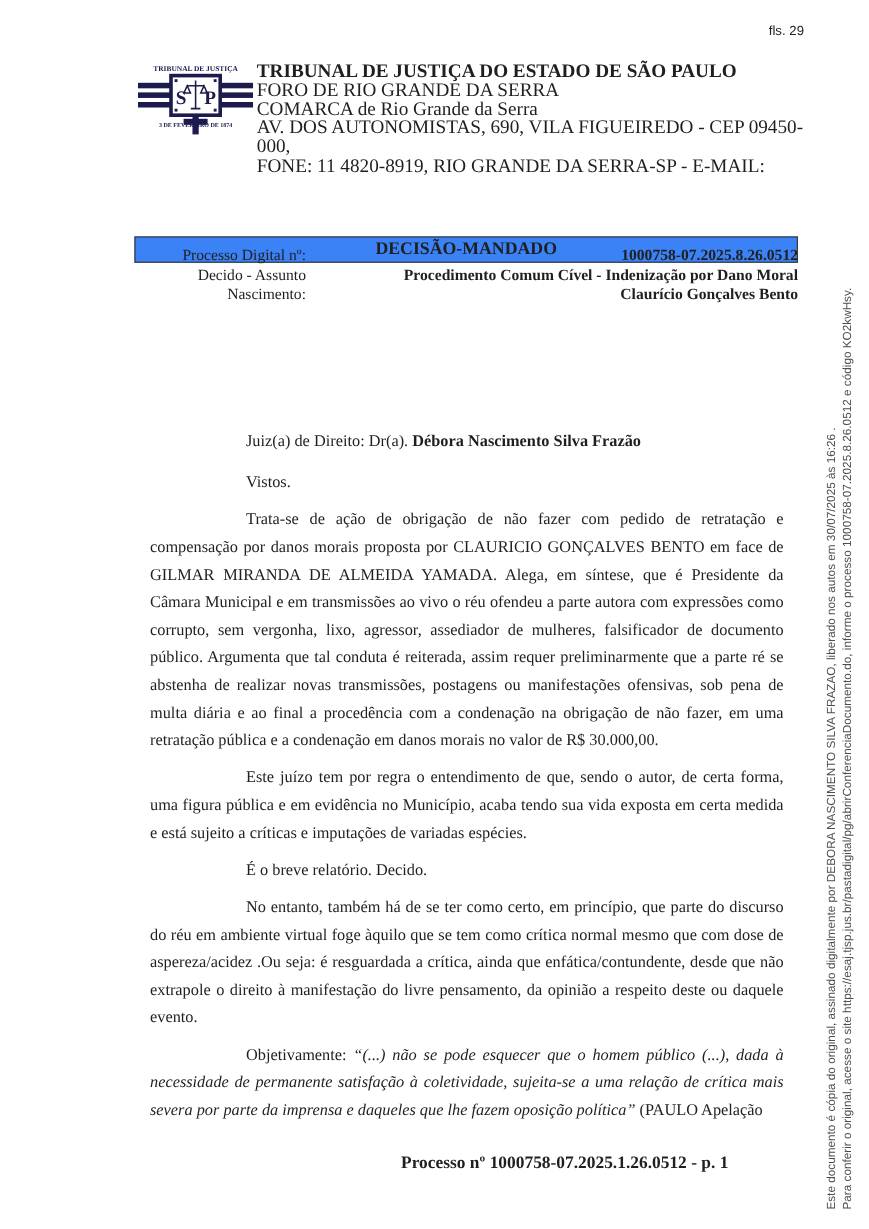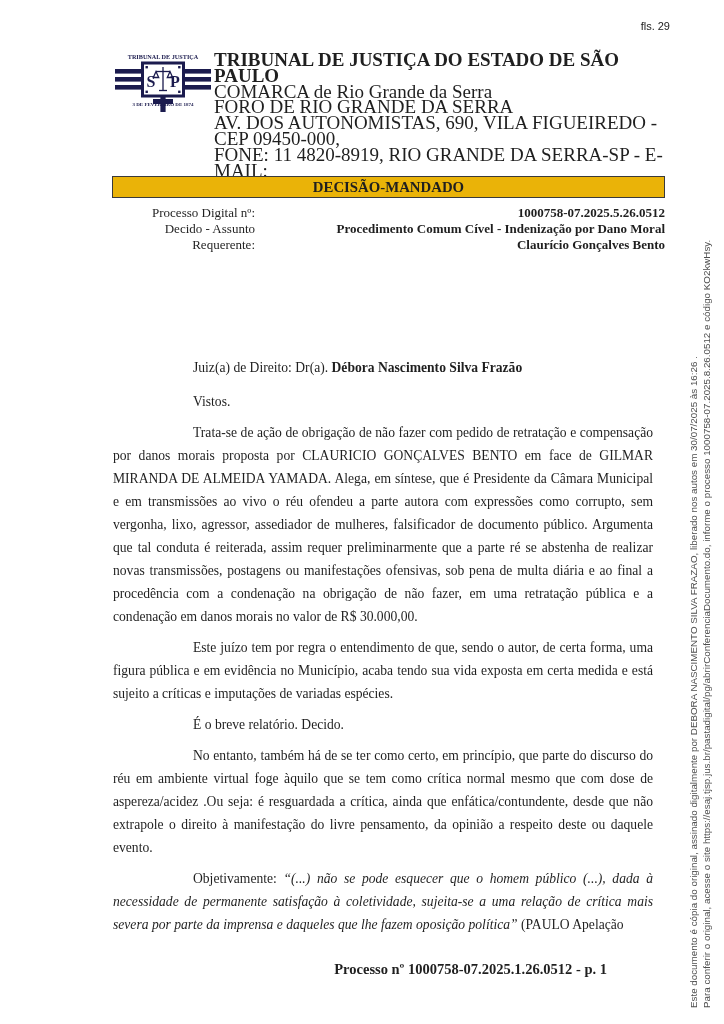--- a/index.html
+++ b/index.html
@@ -27,31 +27,31 @@
   .letterhead {
     position: absolute;
     top: 50px;
     left: 115px;
     right: 46px;
     display: flex;
     gap: 3px;
     align-items: flex-start;
   }
   .logo-wrap { flex: 0 0 auto; width: 96px; height: 68px; }
-  .letterhead-lines { font-size: 19px; line-height: 15.8px; padding-top: 2px; }
+  .letterhead-lines { font-size: 16px; line-height: 15.8px; padding-top: 2px; }
   .court-name { font-weight: bold; }
 
   
   .title-box {
     position: absolute;
-    top: 176px;
+    top: 197px;
     left: 112px;
     width: 551px;
     border: 1.5px solid #3a3a3a;
-    background: #eab308;
+    background: #3b82f6;
     text-align: center;
     font-weight: bold;
     font-size: 14.8px;
     line-height: 18px;
     padding: 1px 0;
   }
 
   
   .meta {
     position: absolute;
@@ -70,21 +70,21 @@
   
   .body {
     position: absolute;
     top: 356px;
     left: 113px;
     width: 540px;
     font-size: 13.6px;
     line-height: 23px;
     text-align: justify;
   }
-  .body p { margin: 0 0 8px 0; text-indent: 80px; }
+  .body p { margin: 0 0 8px 12px; text-indent: 80px; }
   .body p.judge { margin-bottom: 11px; text-align: left; }
   .judge-name { font-weight: bold; }
   .quote-italic { font-style: italic; }
 
   
   .process-footer {
     position: absolute;
     top: 961px;
     left: 113px;
     width: 494px;
@@ -157,43 +157,43 @@
           <path d="M41 21.5 L38.3 27.5 L43.7 27.5 Z"></path>
           <path d="M55 21.5 L52.3 27.5 L57.7 27.5 Z"></path>
           <line x1="44" y1="40.5" x2="52" y2="40.5"></line>
         </g>
 
         <text x="48" y="55.5" font-size="5" font-weight="bold" text-anchor="middle">3 DE FEVEREIRO DE 1874</text>
       </svg>
     </div>
     <div class="letterhead-lines">
       <div class="court-name">TRIBUNAL DE JUSTIÇA DO ESTADO DE SÃO PAULO</div>
+      <div>FORO DE RIO GRANDE DA SERRA</div>
       <div>COMARCA de Rio Grande da Serra</div>
-      <div>FORO DE RIO GRANDE DA SERRA</div>
       <div>AV. DOS AUTONOMISTAS, 690, VILA FIGUEIREDO - CEP 09450-000,</div>
       <div>FONE: 11 4820-8919, RIO GRANDE DA SERRA-SP - E-MAIL:</div>
     </div>
   </header>
 
   <section class="title-box">
     <span>DECISÃO-MANDADO</span>
   </section>
 
   <table class="meta">
     <tbody>
       <tr>
         <td class="lbl">Processo Digital nº:</td>
-        <td class="val">1000758-07.2025.5.26.0512</td>
+        <td class="val">1000758-07.2025.8.26.0512</td>
       </tr>
       <tr>
         <td class="lbl">Decido - Assunto</td>
         <td class="val">Procedimento Comum Cível - Indenização por Dano Moral</td>
       </tr>
       <tr>
-        <td class="lbl">Requerente:</td>
+        <td class="lbl">Nascimento:</td>
         <td class="val">Claurício Gonçalves Bento</td>
       </tr>
     </tbody>
   </table>
 
   <main class="body">
     <p class="judge"><span>Juiz(a) de Direito: Dr(a). </span><span class="judge-name">Débora Nascimento Silva Frazão</span></p>
     <p>Vistos.</p>
     <p>Trata-se de ação de obrigação de não fazer com pedido de retratação e compensação por danos morais proposta por CLAURICIO GONÇALVES BENTO em face de GILMAR MIRANDA DE ALMEIDA YAMADA. Alega, em síntese, que é Presidente da Câmara Municipal e em transmissões ao vivo o réu ofendeu a parte autora com expressões como corrupto, sem vergonha, lixo, agressor, assediador de mulheres, falsificador de documento público. Argumenta que tal conduta é reiterada, assim requer preliminarmente que a parte ré se abstenha de realizar novas transmissões, postagens ou manifestações ofensivas, sob pena de multa diária e ao final a procedência com a condenação na obrigação de não fazer, em uma retratação pública e a condenação em danos morais no valor de R$ 30.000,00.</p>
     <p>Este juízo tem por regra o entendimento de que, sendo o autor, de certa forma, uma figura pública e em evidência no Município, acaba tendo sua vida exposta em certa medida e está sujeito a críticas e imputações de variadas espécies.</p>

